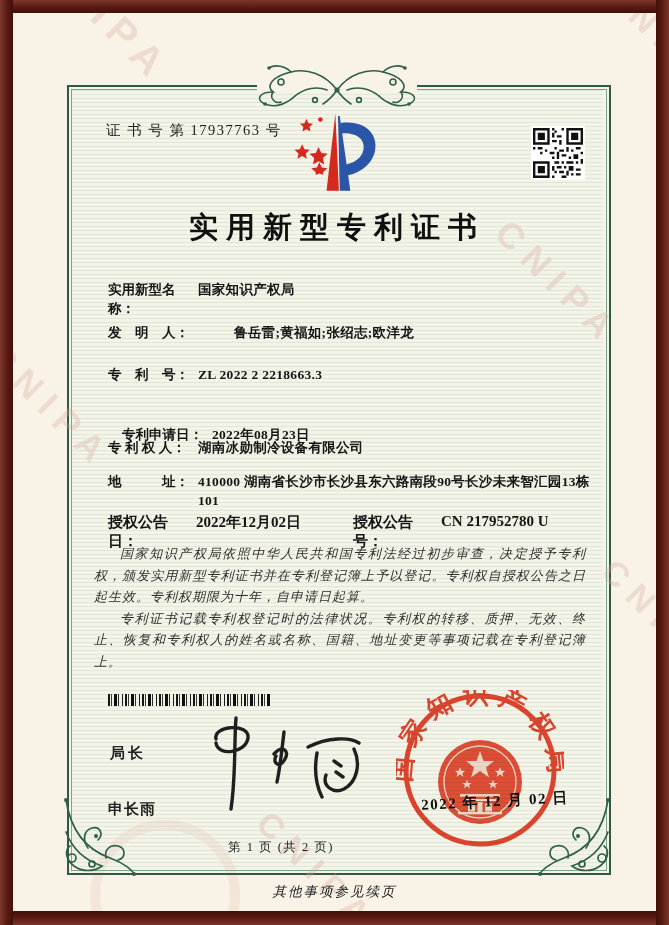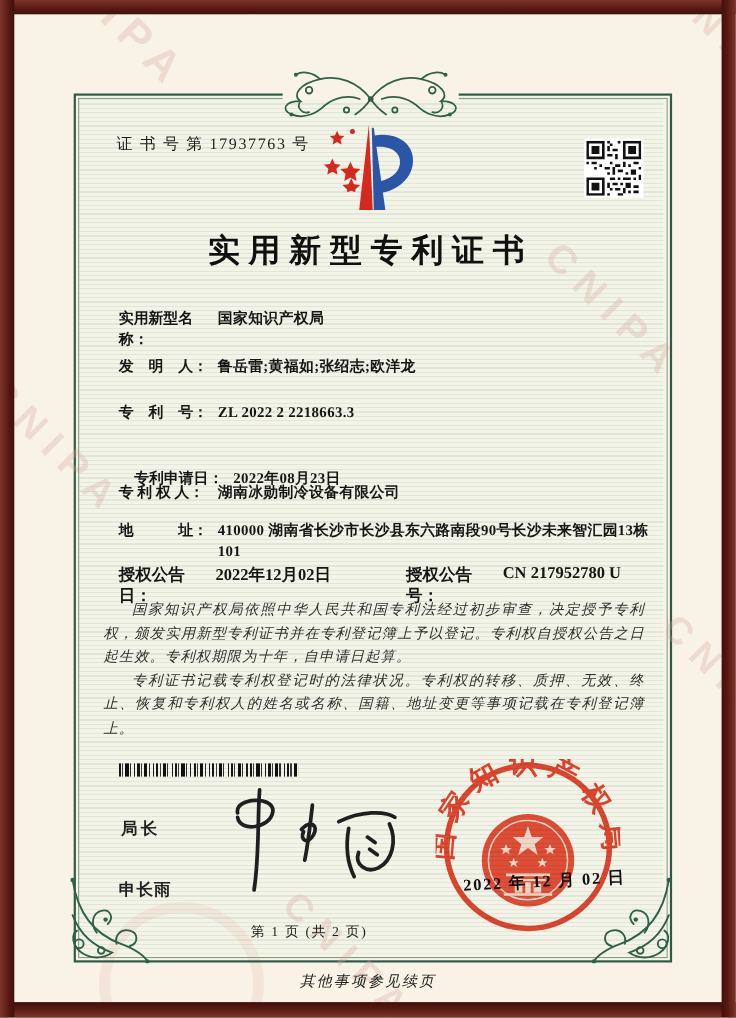--- a/index.html
+++ b/index.html
@@ -28,21 +28,21 @@
   .qr{position:absolute;left:531px;top:126px;z-index:5;background:#fff;padding:2px;}
   .title{position:absolute;left:67px;top:208px;width:540px;z-index:5;text-align:center;
          font-size:29px;font-weight:700;letter-spacing:8px;color:#101010;}
   
   .field-row{position:absolute;left:108px;z-index:5;display:flex;font-size:13.5px;line-height:19px;color:#151515;}
   .field-label{width:90px;flex:0 0 90px;letter-spacing:0;font-weight:600;}
   .field-value{width:392px;font-weight:600;letter-spacing:0.3px;}
   .grant-row{position:absolute;left:108px;top:513px;z-index:5;display:flex;font-size:15px;font-weight:600;color:#151515;}
   .grant-a{display:flex;width:245px;}
   .grant-a .field-label{width:88px;flex:0 0 88px;}
-  .grant-b{display:flex;margin-left:16px;}
+  .grant-b{display:flex;}
   .grant-b .field-label{width:88px;flex:0 0 88px;}
   
   .body-text{position:absolute;left:94px;top:543px;width:492px;z-index:5;font-style:italic;
              font-size:13px;line-height:21.5px;letter-spacing:1px;color:#2f2f2f;text-align:justify;}
   .body-text p{margin:0;text-indent:2em;}
   
   .barcode{position:absolute;left:108px;top:694px;width:163px;height:12px;z-index:5;
      background:repeating-linear-gradient(90deg,#161616 0 2px,rgba(0,0,0,0) 2px 3px,#3a3a3a 3px 4px,rgba(0,0,0,0) 4px 6px,#101010 6px 9px,rgba(0,0,0,0) 9px 10px,#2d2d2d 10px 11px,rgba(0,0,0,0) 11px 14px,#1c1c1c 14px 15px,rgba(0,0,0,0) 15px 17px);}
   .director-role{position:absolute;left:110px;top:744px;z-index:5;font-family:"Liberation Sans","DejaVu Sans",sans-serif;
                  font-size:15px;font-weight:700;color:#222;letter-spacing:3px;}
@@ -157,21 +157,21 @@
       M18 17h2v1h-2z M9 18h1v1H9z M11 18h2v1h-2z M14 18h1v2h-1z M16 19h1v1h-1z M18 19h2v1h-2z
       M12 20h2v1h-2z M8 20h1v1H8z"></path>
   </svg>
 
   <div class="title">实用新型专利证书</div>
 
   <div class="field-row" style="top:280px;">
     <span class="field-label">实用新型名称：</span>
     <span class="field-value">国家知识产权局</span>
   </div>
-  <div class="field-row" style="top:323px;">
+  <div class="field-row" style="top:323px;gap:36px;">
     <span class="field-label">发　明　人：</span>
     <span class="field-value">鲁岳雷;黄福如;张绍志;欧洋龙</span>
   </div>
   <div class="field-row" style="top:365px;">
     <span class="field-label">专　利　号：</span>
     <span class="field-value">ZL 2022 2 2218663.3</span>
   </div>
   <div class="field-row" style="top:425px;margin-left:14px;">
     <span class="field-label">专利申请日：</span>
     <span class="field-value">2022年08月23日</span>

